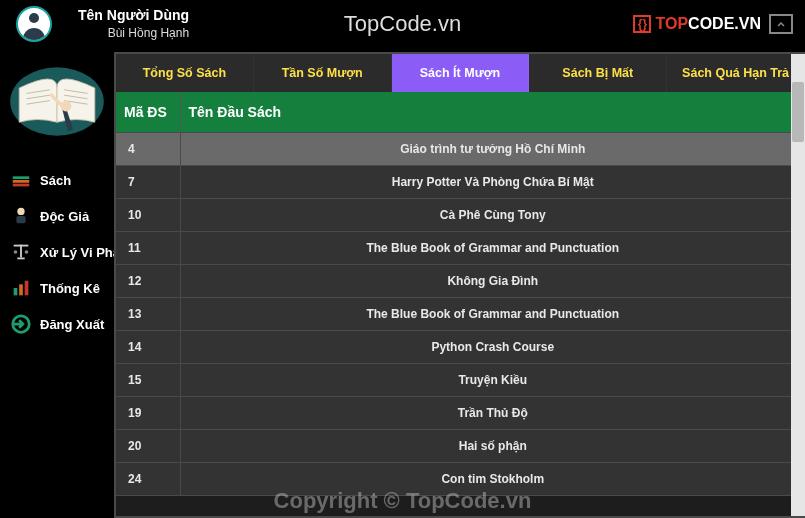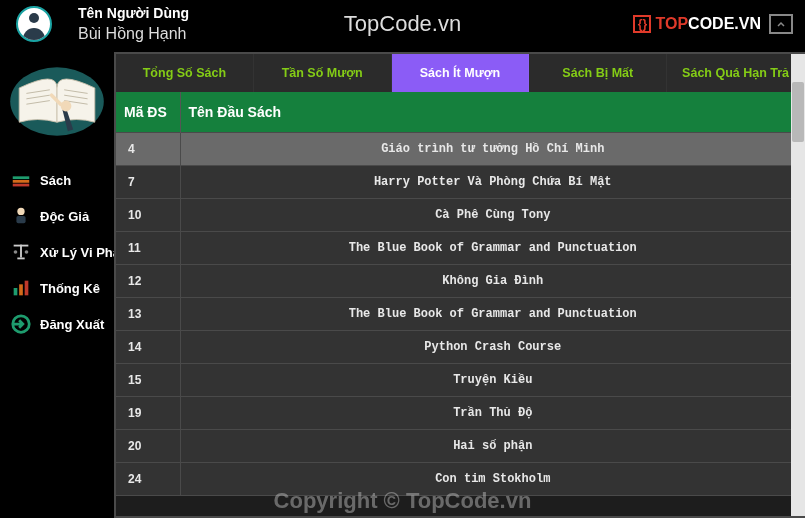--- a/index.html
+++ b/index.html
@@ -36,21 +36,21 @@
   .avatar::after {
     content: "";
     position: absolute;
     bottom: -4px; left: 50%; transform: translateX(-50%);
     width: 22px; height: 16px;
     background: #2a3b4a;
     border-radius: 12px 12px 0 0;
   }
   .user-block { margin-left: 26px; line-height: 1.2; }
   .user-title { font-weight: bold; font-size: 14px; }
-  .user-name { font-size: 16px; color: #ddd; margin-top: 2px; }
+  .user-name { font-size: 12px; color: #ddd; margin-top: 2px; text-align: right; }
   .center-title {
     position: absolute; left: 50%; transform: translateX(-50%);
     font-size: 22px; color: #ddd; font-weight: 500;
   }
   .brand {
     margin-left: auto;
     display: flex; align-items: center;
     gap: 8px;
   }
   .brand-logo { display: flex; align-items: center; gap: 4px; font-weight: bold; }
@@ -105,21 +105,21 @@
     display: flex;
     background: #2b2b2b;
   }
   .tab {
     flex: 1;
     text-align: center;
     padding: 12px 4px;
     font-size: 12.5px;
     font-weight: bold;
     cursor: pointer;
-    color: #84cc16;
+    color: #fde047;
     border-right: 1px solid rgba(255,255,255,0.04);
   }
   .tab.active { background: #8b5cf6; color: #fff; }
 
   .table-wrap { flex:1; overflow-y: auto; position: relative; }
   table { width: 100%; border-collapse: collapse; }
   th {
     background: #15803d;
     font-size: 14px; font-weight: bold;
     padding: 12px 8px;
@@ -129,21 +129,21 @@
   th:last-child { border-right: none; }
   td {
     border: 1px solid #4a4a4a;
     border-left: none; border-right: 1px solid #4a4a4a;
     padding: 9px 8px;
     font-size: 12px;
     text-align: center;
     background: #333;
     color: #e8e8e8;
   }
-  td:last-child { border-right: none; font-family: Liberation Mono, monospace; }
+  td:last-child { border-right: none; }
   td.idcol { width: 60px; text-align: left; padding-left: 12px; font-weight: bold; }
   tbody tr.hover td { background: #6a6a6a; }
   tbody tr td.title { font-weight: bold; }
 
   
   .scrollbar {
     position: absolute;
     top: 0; right: 0; bottom: 0;
     width: 14px;
     background: #e6e6e6;

